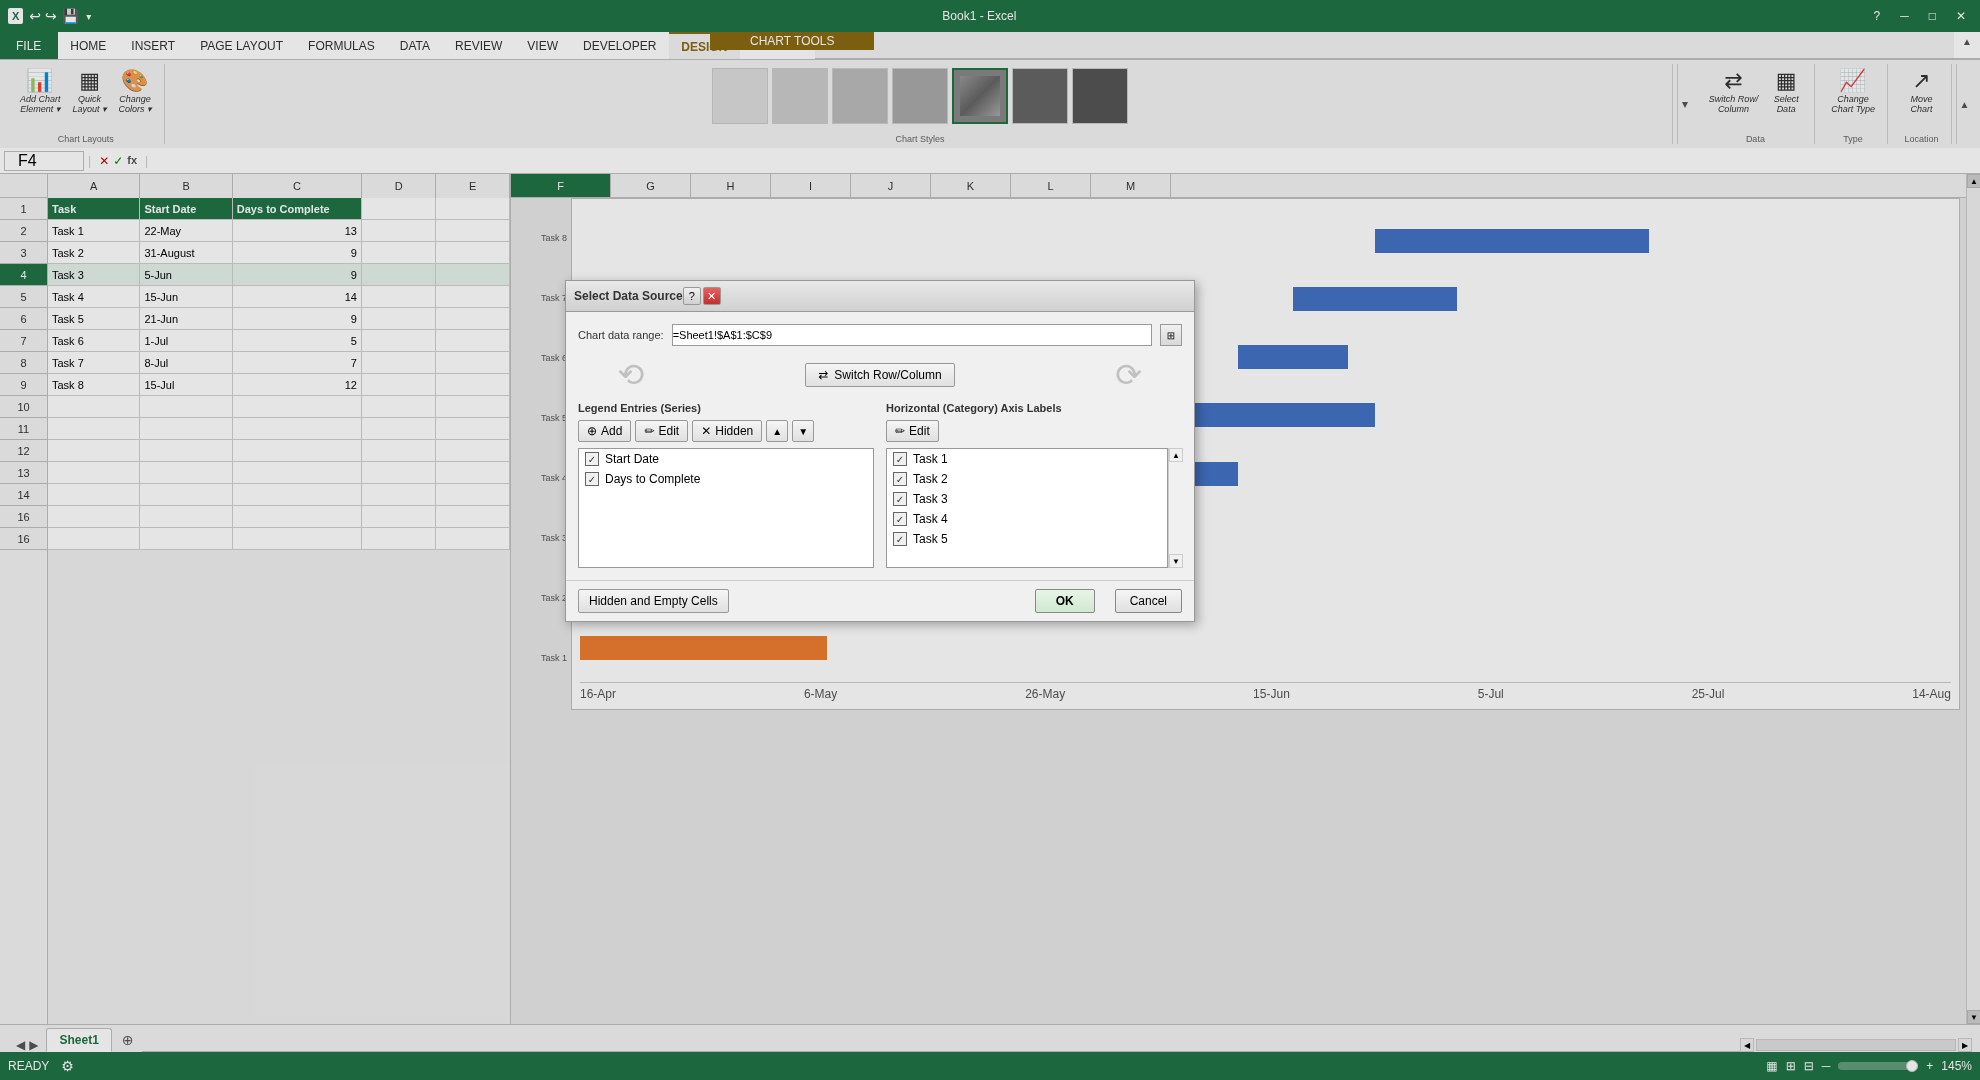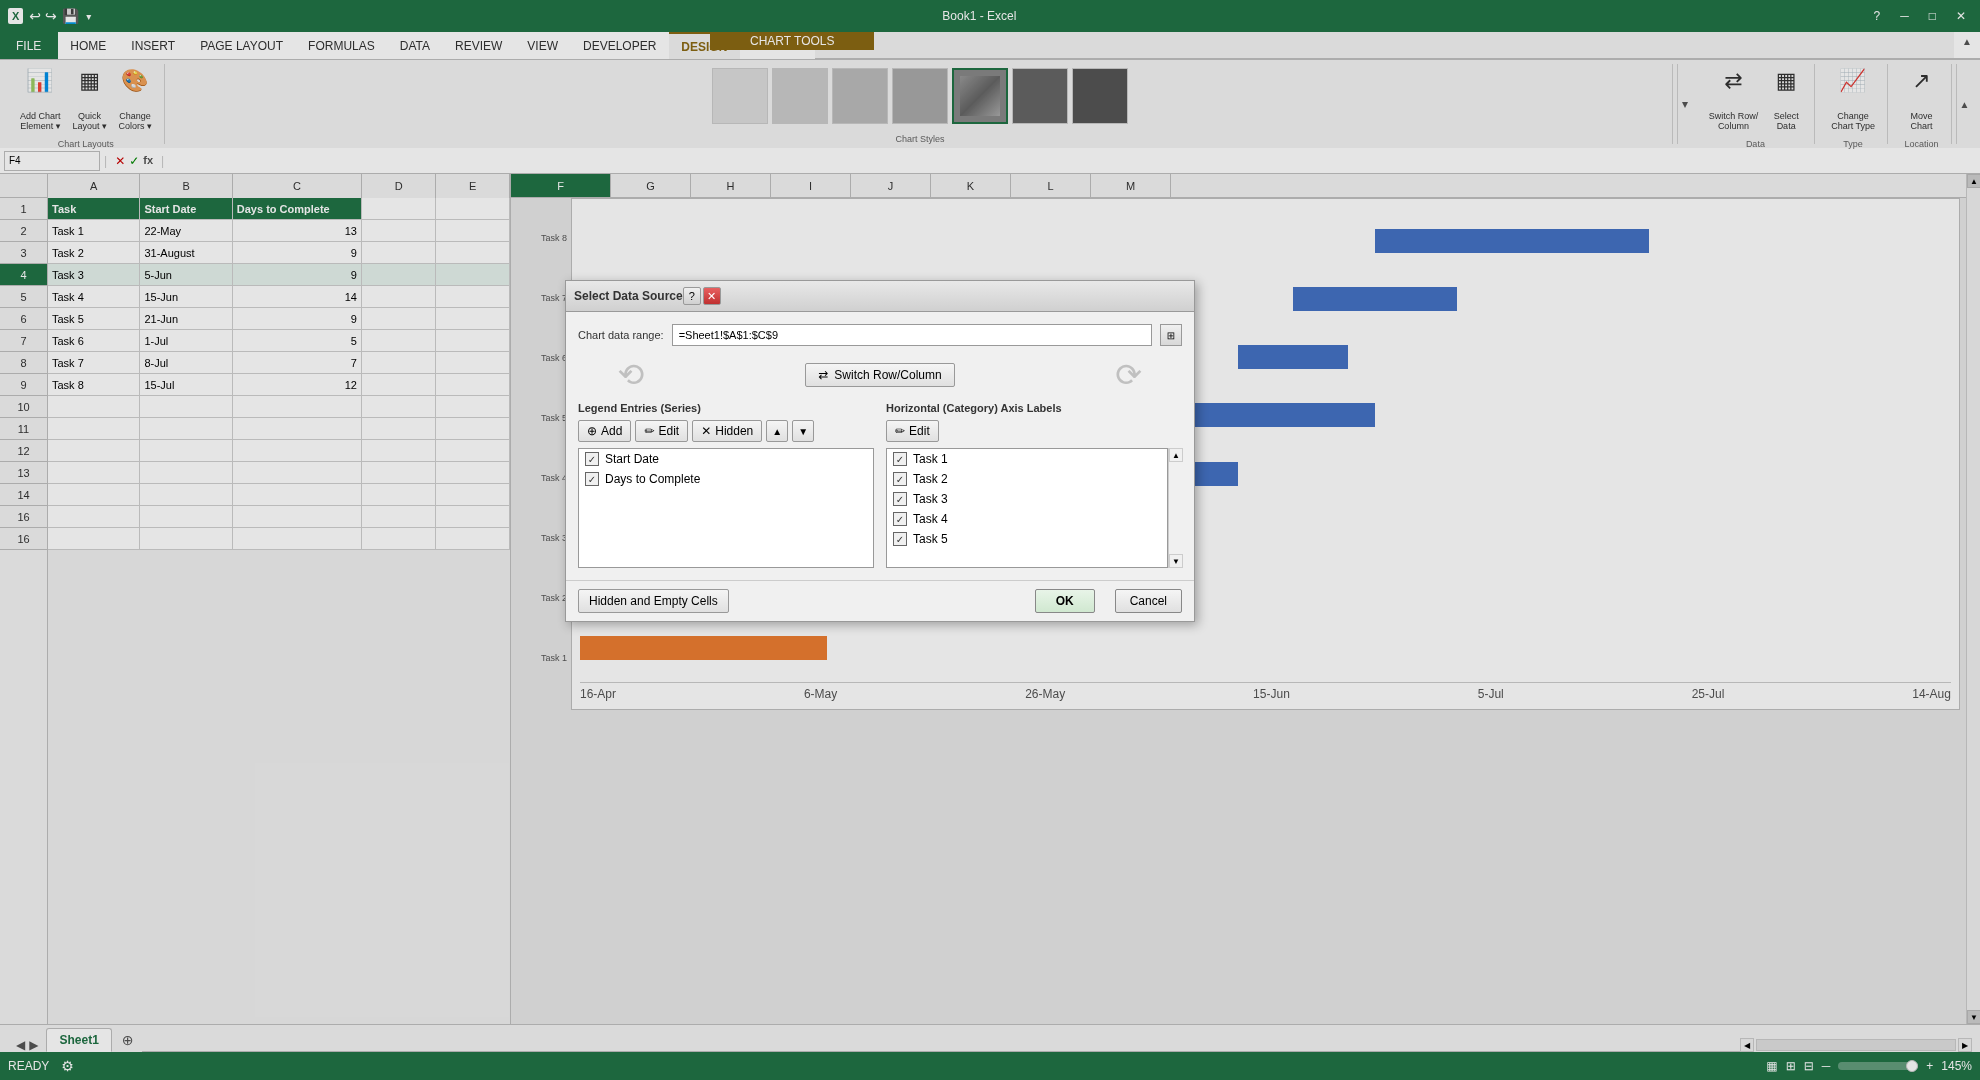--- a/index.html
+++ b/index.html
@@ -79,37 +79,37 @@
       align-items: center;
       cursor: pointer;
       padding: 2px 4px;
       border-radius: 3px;
       font-size: 9px;
       color: #333;
       text-align: center;
       min-width: 40px;
     }
     .ribbon-btn-icon { font-size: 22px; line-height: 1; }
-    .ribbon-btn-label { font-size: 9px; margin-top: 19px; }
+    .ribbon-btn-label { font-size: 9px; margin-top: 2px; font-style: italic; }
 
     
     .formula-bar {
       display: flex;
       align-items: center;
       background: white;
       border-bottom: 1px solid #c0c0c0;
       height: 26px;
       padding: 0 4px;
       gap: 4px;
     }
     .cell-ref-box {
-      width: 96px;
+      width: 80px;
       border: 1px solid #c0c0c0;
-      padding: 2px 4px;
-      font-size: 10px;
+      padding: 2px 13px;
+      font-size: 16px;
       height: 20px;
     }
     .formula-icons { display: flex; gap: 4px; color: #555; font-size: 13px; }
     .formula-icons span { cursor: pointer; }
     .formula-input { flex: 1; border: none; outline: none; font-size: 11px; padding: 2px; }
     .col-header {
       display: flex;
       align-items: center;
       justify-content: center;
       border-right: 1px solid #c0c0c0;
@@ -263,21 +263,21 @@
       gap: 8px;
       margin-bottom: 10px;
     }
 
     .dialog-label { font-size: 11px; color: #333; white-space: nowrap; }
 
     .data-range-input {
       flex: 1;
       height: 22px;
       border: 1px solid #999;
-      padding: 2px 6px;
+      padding: 2px 0;
       font-size: 11px;
       background: white;
     }
 
     .range-selector-btn {
       width: 22px;
       height: 22px;
       border: 1px solid #999;
       background: linear-gradient(to bottom, #f0f0f0, #d8d8d8);
       cursor: pointer;

